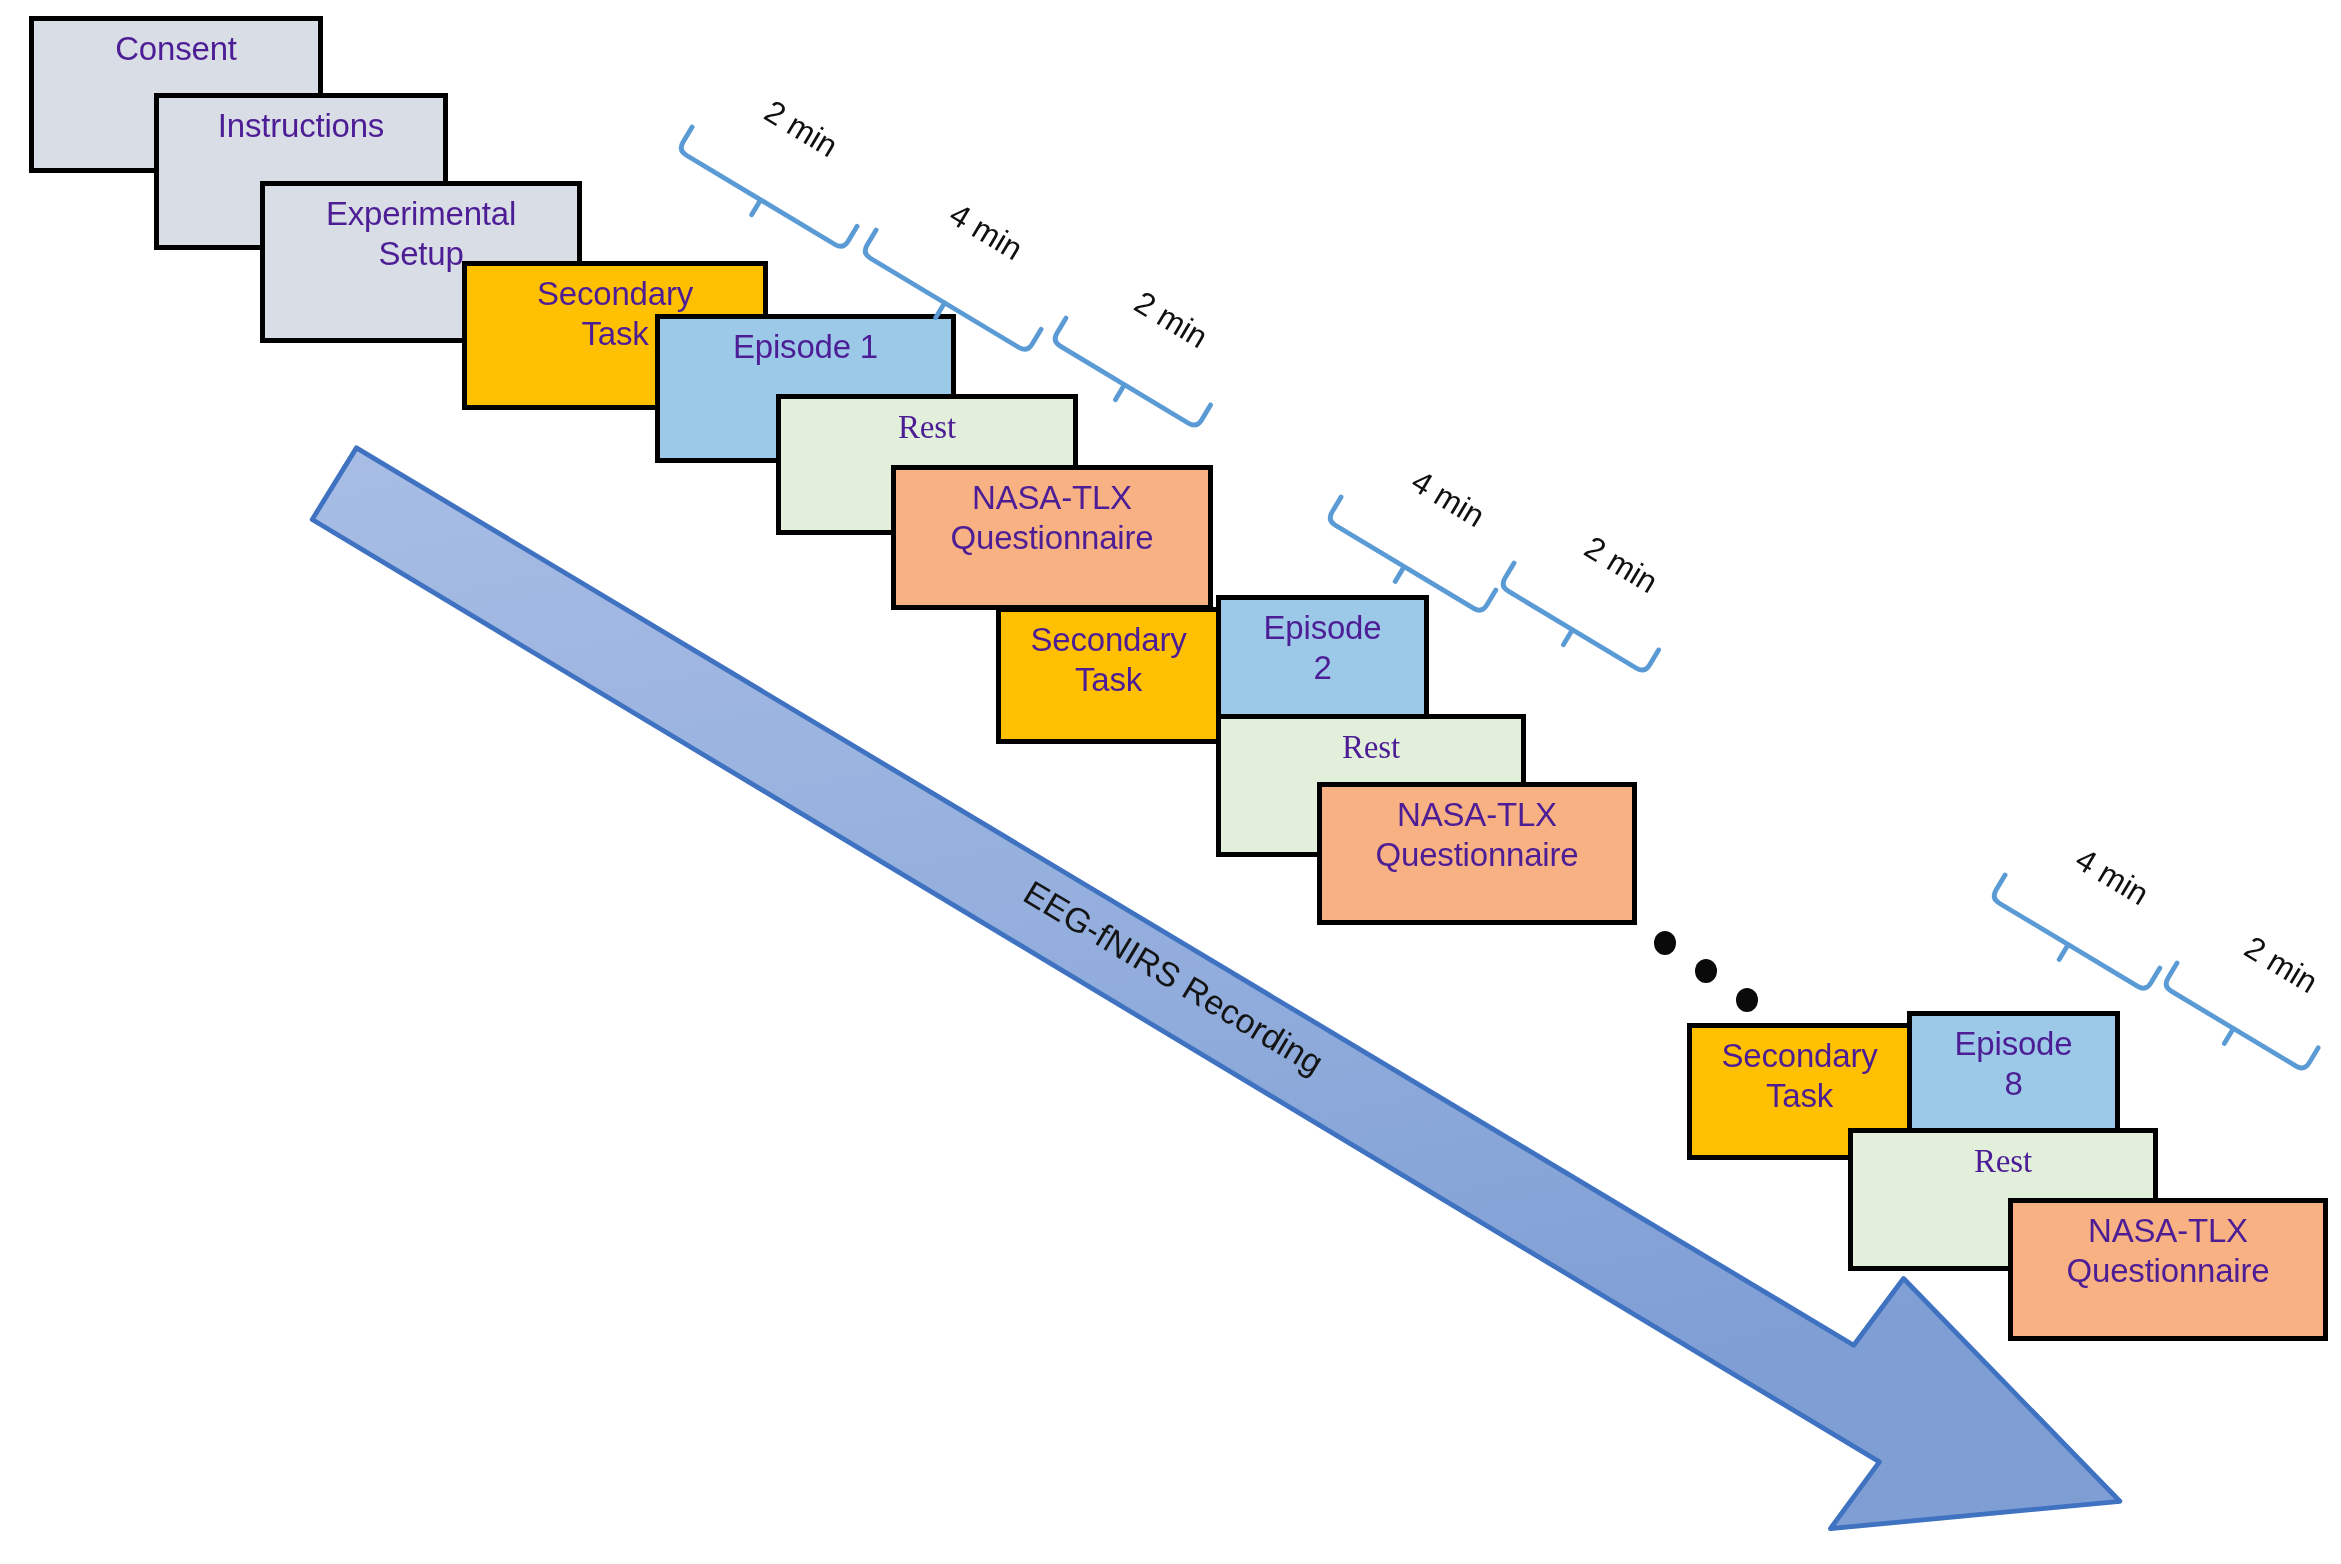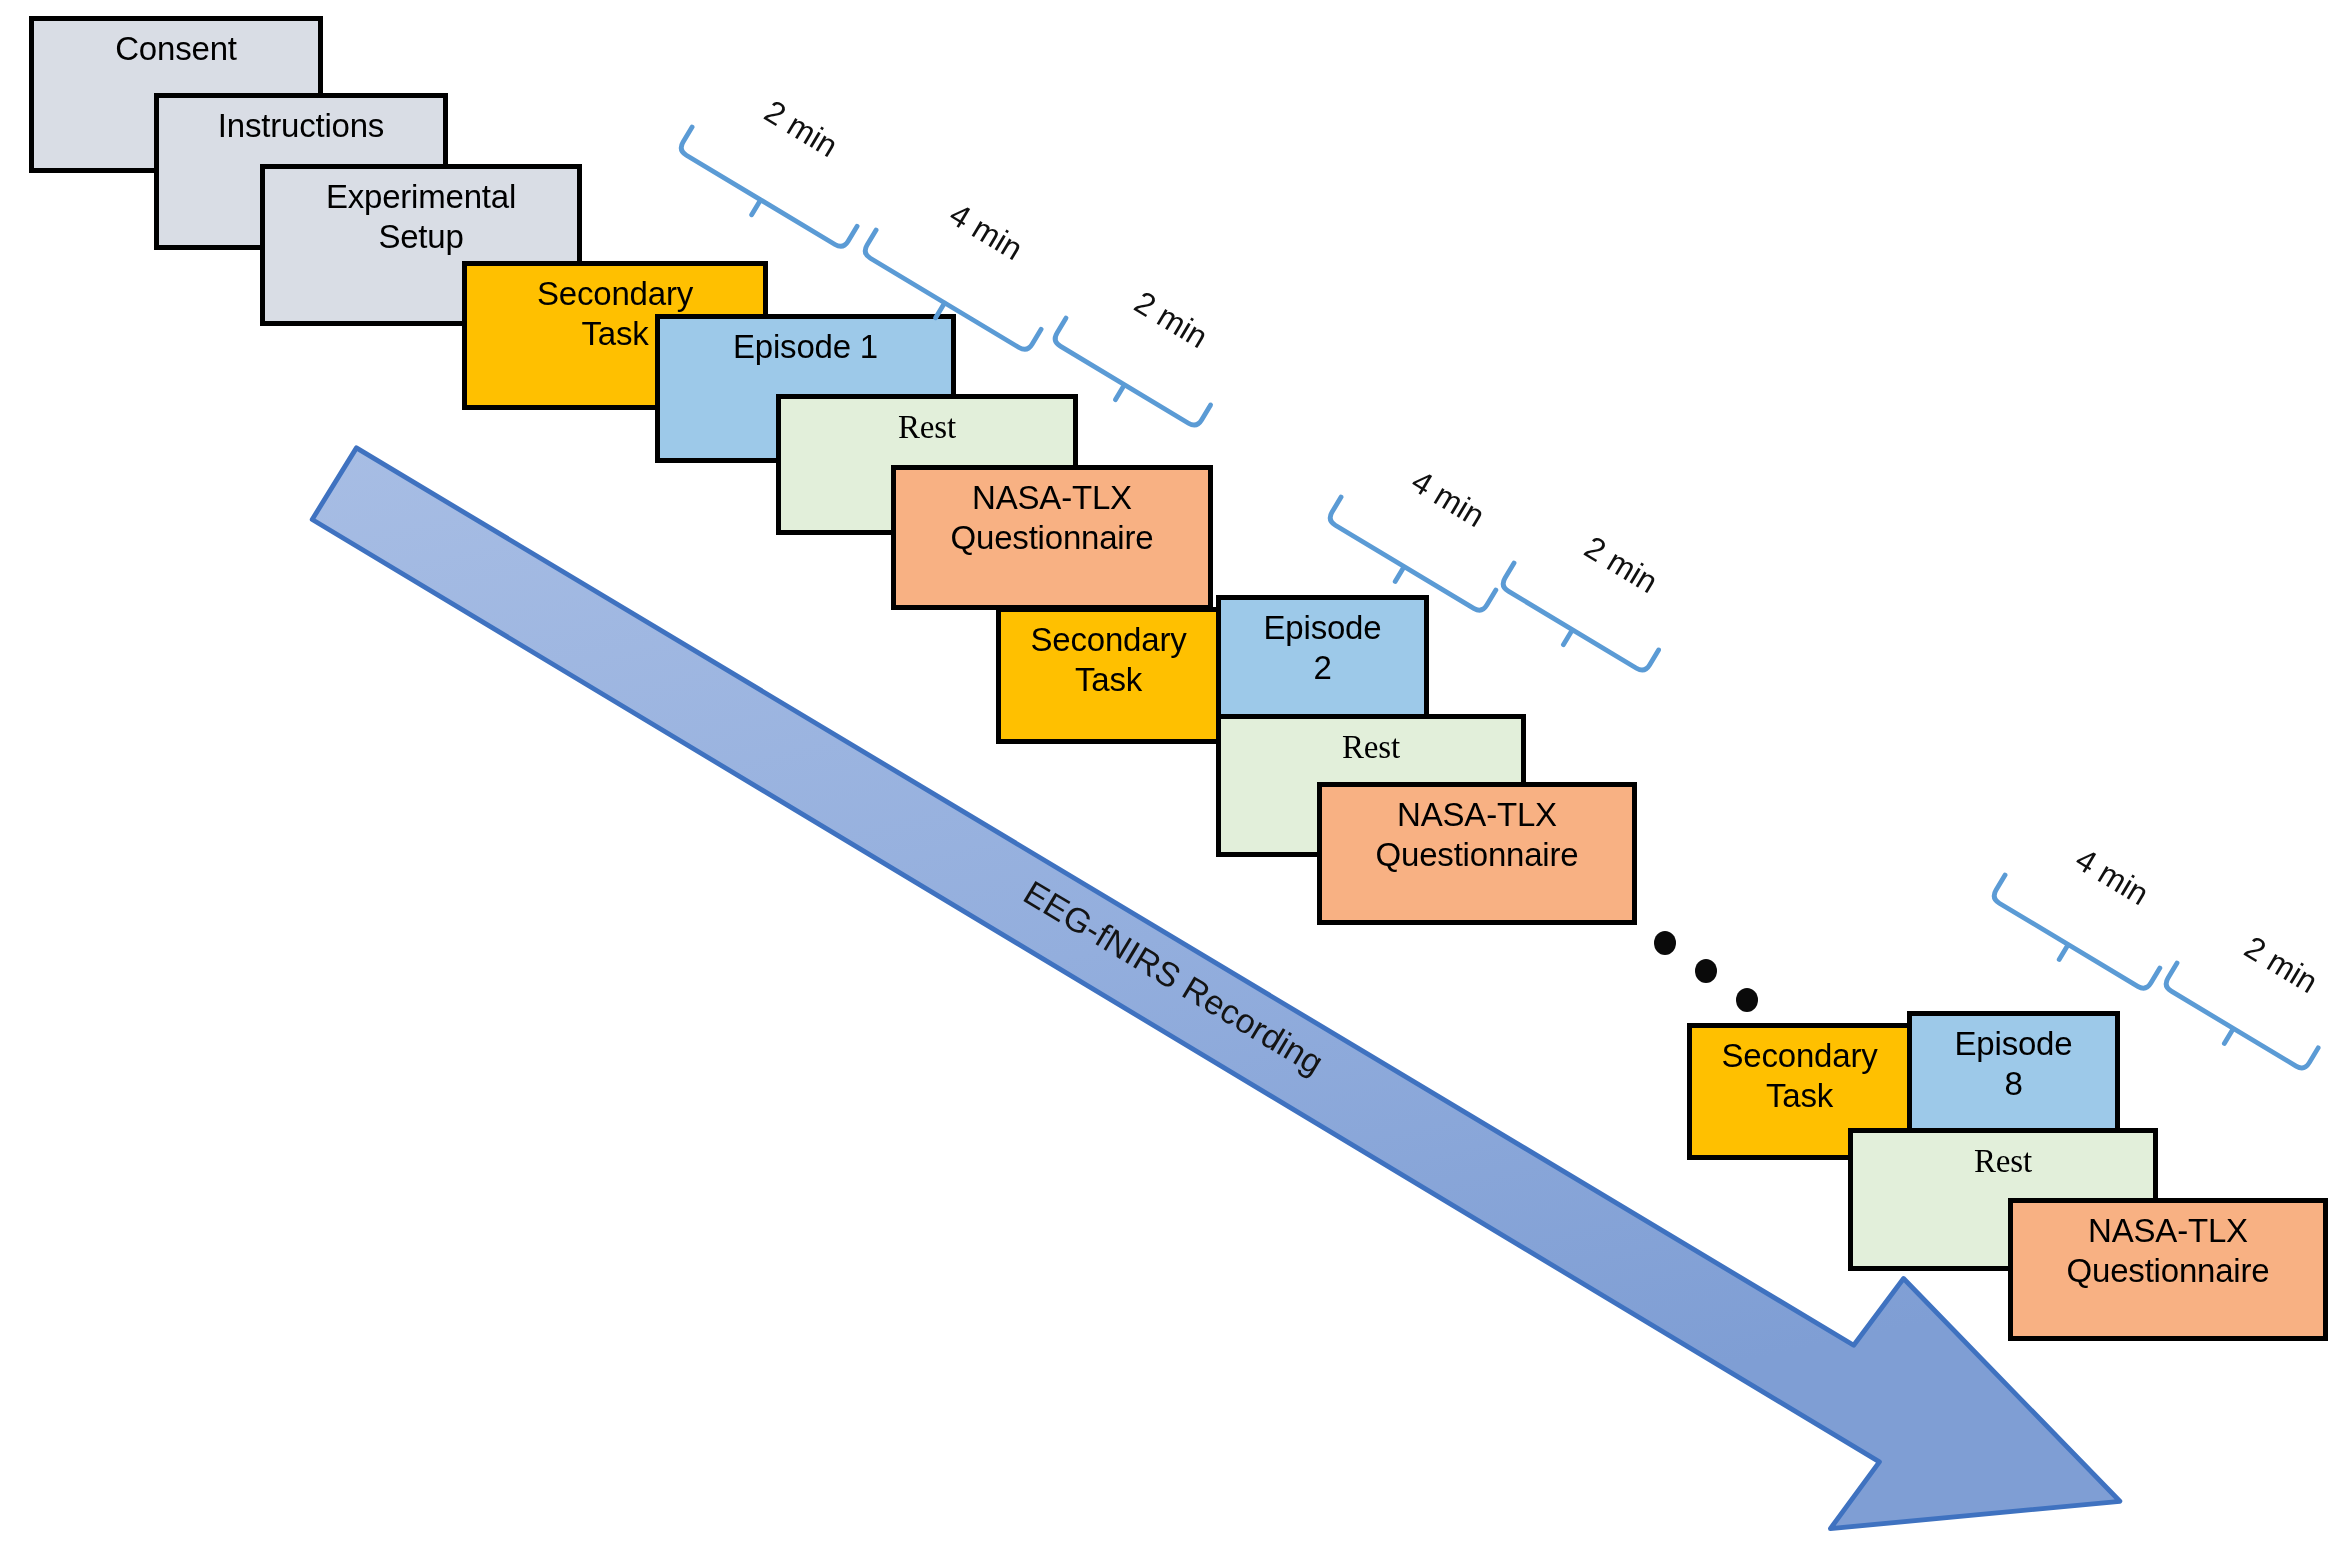--- a/index.html
+++ b/index.html
@@ -8,21 +8,21 @@
   #stage{position:relative;width:2342px;height:1564px;background:#fff;}
 
   .box{
     position:absolute;
     box-sizing:border-box;
     border:5.6px solid #000000;
     display:flex;
     align-items:center;
     justify-content:center;
     text-align:center;
-    color:#000000;
+    color:#4c1d95;
     font-size:33px;
     line-height:1.22;
     letter-spacing:-0.2px;
     padding:7px 8px;
     white-space:pre-line;
   }
   .box.gray   {background:#d9dde5;}
   .box.yellow {background:#ffc000;margin-top:12px;}
   .box.blue   {background:#9dc9e9;}
   .box.green  {background:#e2efda;font-family:Liberation Serif, serif;}
@@ -69,21 +69,21 @@
     </defs>
     <polygon points="443,557 2305,1673 2367,1590 2636,1867 2276,1901 2337,1818 388,646" fill="url(#agrad)" stroke="#3f72c0" stroke-width="6" stroke-linejoin="round"></polygon>
   </svg>
 
   <div id="arrowlabel" style="left:1037px; top:873px; transform:rotate(31deg);">EEG-fNIRS Recording</div>
 
   <div class="box gray al-bc" style="left:29px; top:16px; width:294px; height:157px;">Consent</div>
 
   <div class="box gray al-bc" style="left:154px; top:93px; width:294px; height:157px;">Instructions</div>
 
-  <div class="box gray al-bc" style="left:260px; top:164px; width:322px; height:162px;">Experimental
+  <div class="box gray al-bc" style="left:260px; top:181px; width:322px; height:162px;">Experimental
 Setup</div>
 
   <div class="box yellow al-bc" style="left:462px; top:249px; width:306px; height:149px;">Secondary
 Task</div>
 
   <div class="box blue al-bc" style="left:655px; top:314px; width:301px; height:149px;">Episode 1</div>
 
   <div class="box green al-bc" style="left:776px; top:394px; width:302px; height:141px;">Rest</div>
 
   <div class="box orange al-bc" style="left:891px; top:465px; width:322px; height:145px;">NASA-TLX

